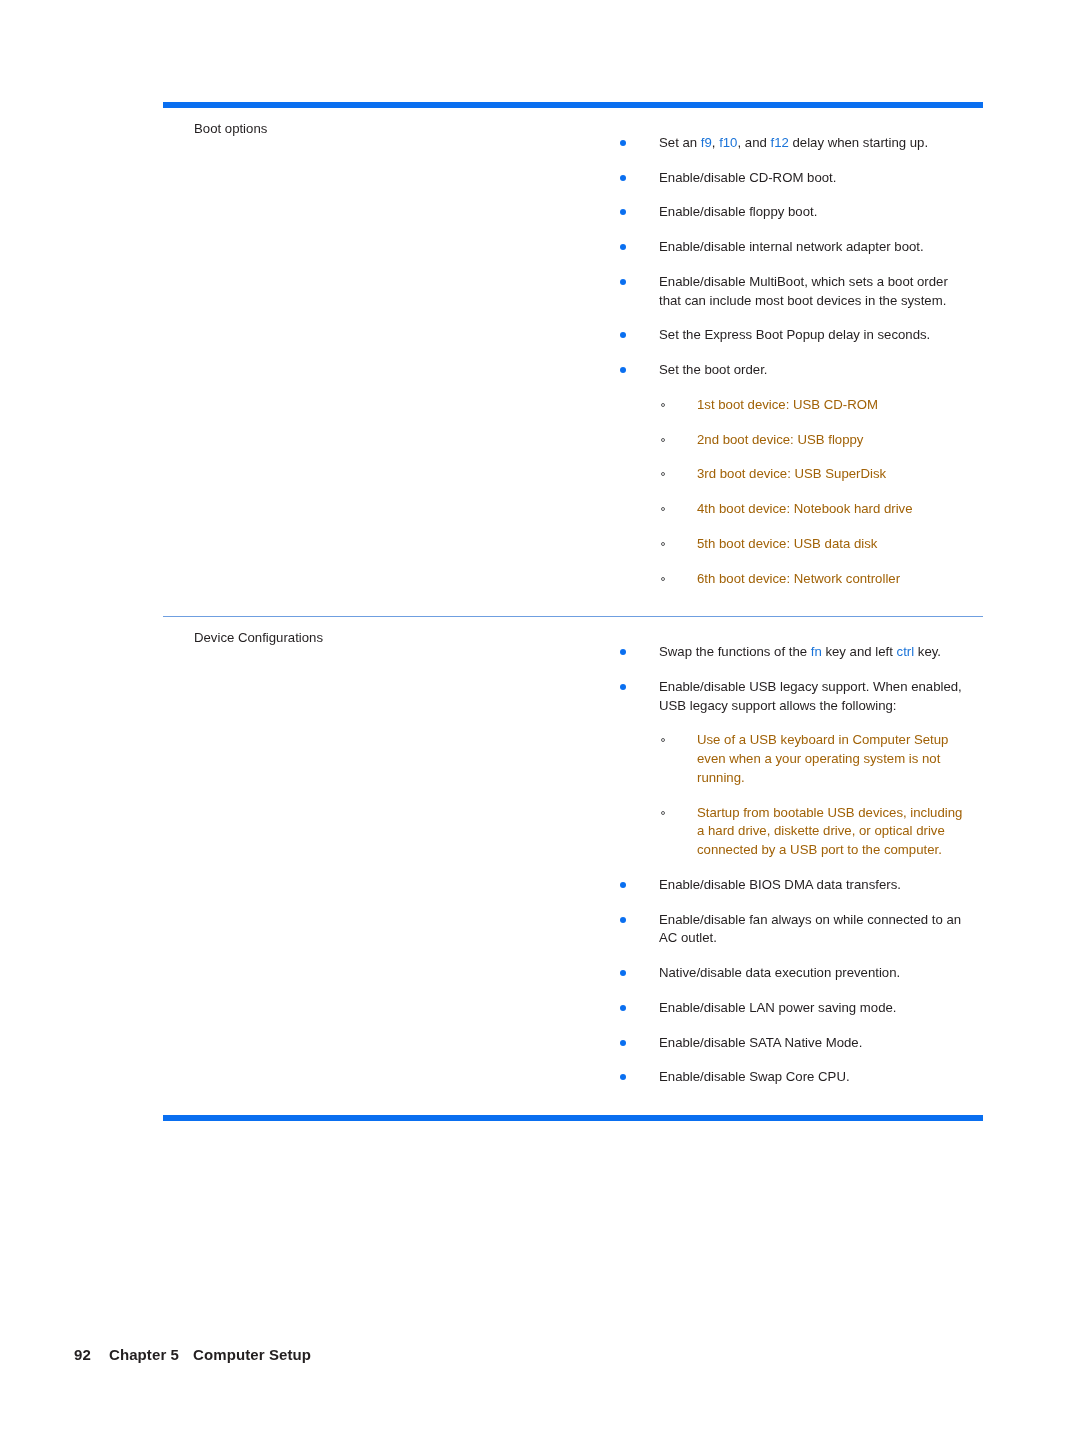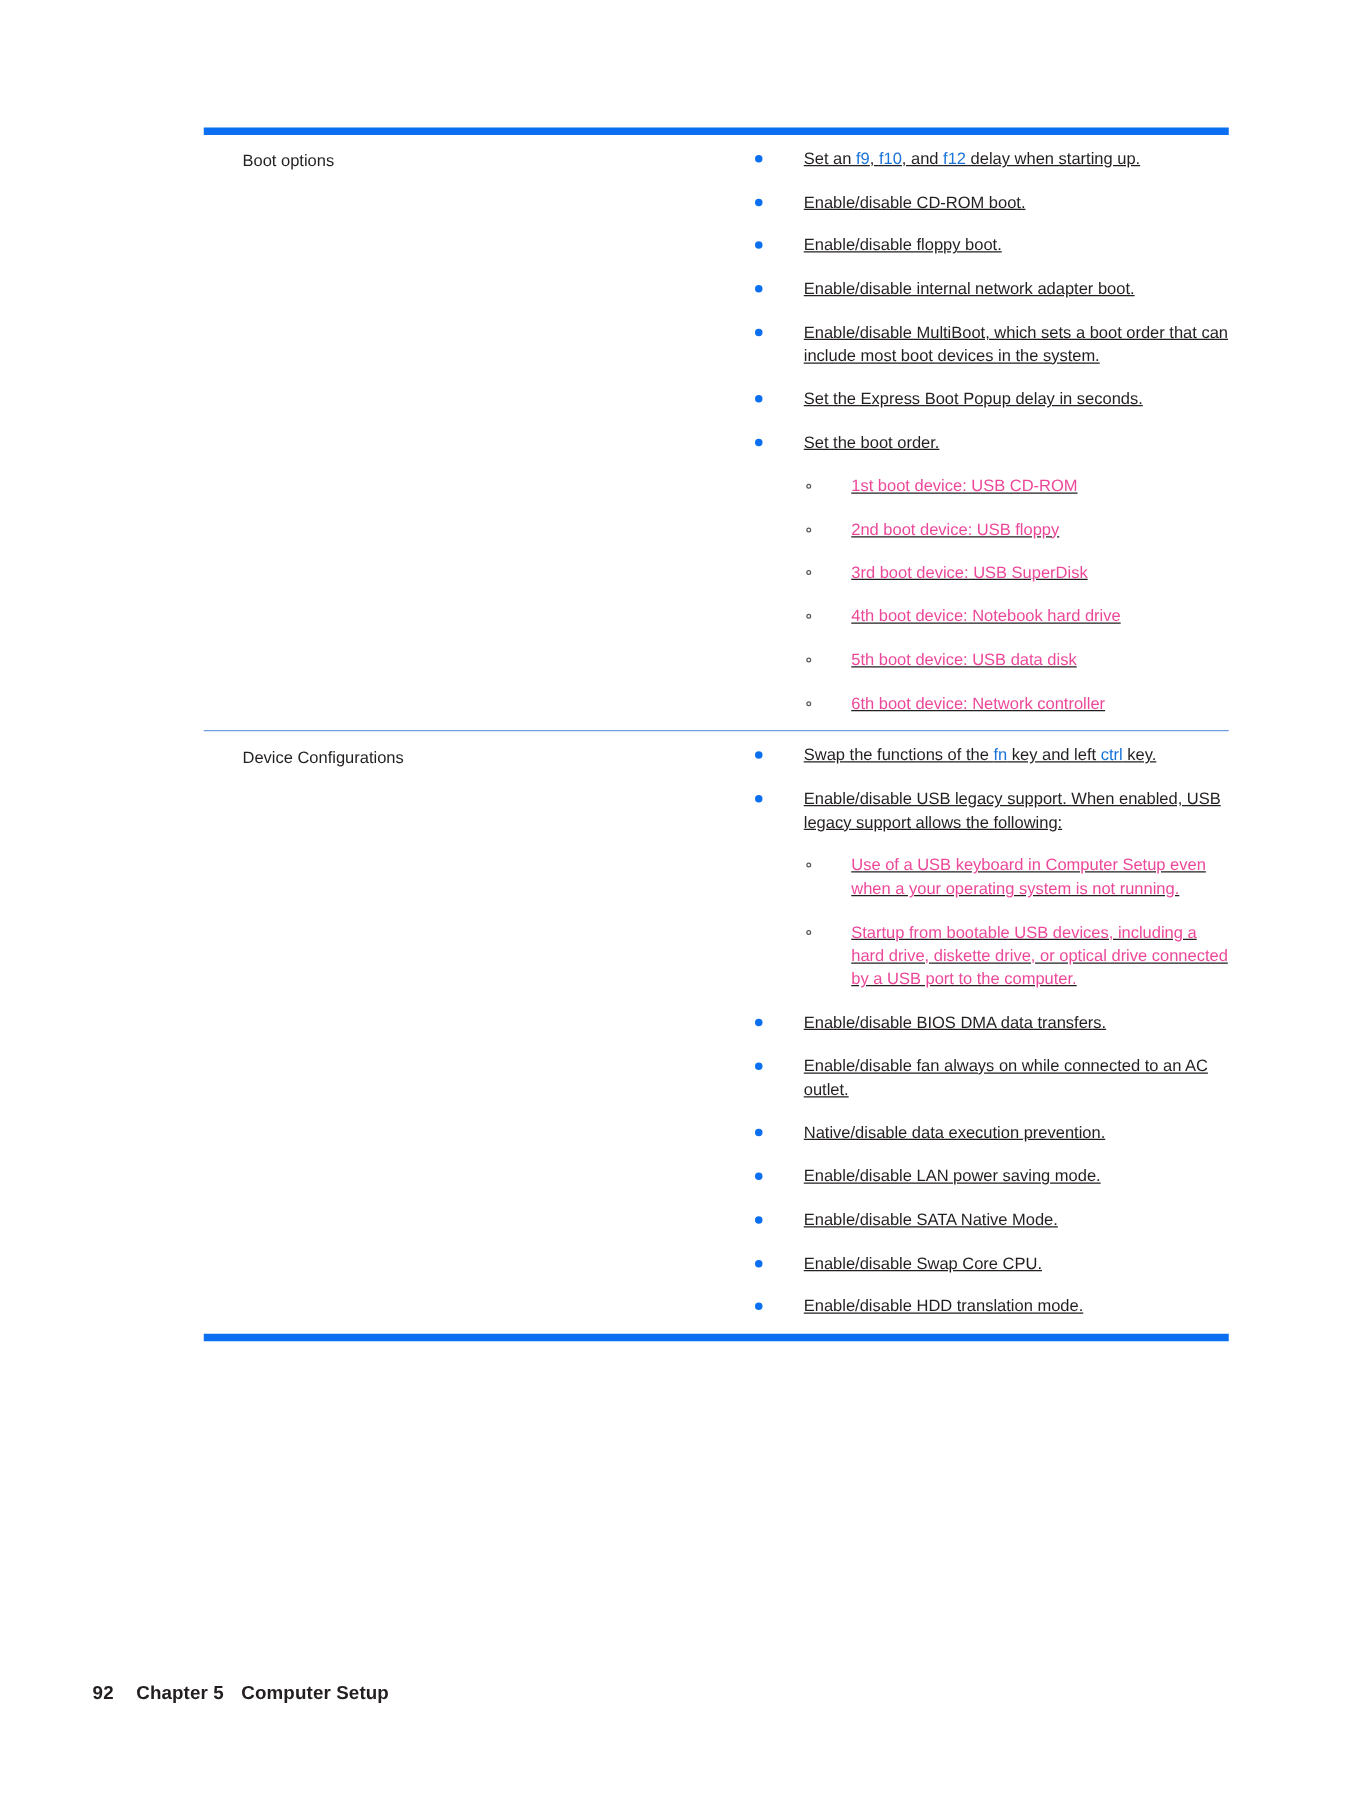--- a/index.html
+++ b/index.html
@@ -67,23 +67,22 @@
 
   .col-content {
     flex: 1 1 auto;
     box-sizing: border-box;
     padding: 10px 0 12px 0;
   }
 
   
   ul.lvl1 {
     list-style: none;
-    margin: 0;
+    margin: 16px;
     padding: 0;
-    text-decoration: underline;
   }
   ul.lvl1 > li {
     position: relative;
     padding-left: 46px;
     margin: 0 0 16px 0;
     font-size: 13.2px;
     line-height: 1.42;
     color: #231f20;
     max-width: 400px;
   }
@@ -104,21 +103,21 @@
     list-style: none;
     margin: 16px 0 0 0;
     padding: 0;
   }
   ul.lvl2 > li {
     position: relative;
     padding-left: 38px;
     margin: 0 0 16px 0;
     font-size: 13.2px;
     line-height: 1.42;
-    color: #ec4899;
+    color: #a16207;
     max-width: 380px;
   }
   ul.lvl2 > li:last-child {
     margin-bottom: 0;
   }
   ul.lvl2 > li > .marker-circle {
     position: absolute;
     left: 2px;
     top: 7px;
     width: 4px;
@@ -197,21 +196,20 @@
                   <li><span class="marker-circle"></span><span>Use of a USB keyboard in Computer Setup even when a your operating system is not running.</span></li>
                   <li><span class="marker-circle"></span><span>Startup from bootable USB devices, including a hard drive, diskette drive, or optical drive connected by a USB port to the computer.</span></li>
                 </ul>
               </div></li>
             <li><span class="marker-disc"></span><span>Enable/disable BIOS DMA data transfers.</span></li>
             <li><span class="marker-disc"></span><span>Enable/disable fan always on while connected to an AC outlet.</span></li>
             <li><span class="marker-disc"></span><span>Native/disable data execution prevention.</span></li>
             <li><span class="marker-disc"></span><span>Enable/disable LAN power saving mode.</span></li>
             <li><span class="marker-disc"></span><span>Enable/disable SATA Native Mode.</span></li>
             <li><span class="marker-disc"></span><span>Enable/disable Swap Core CPU.</span></li>
-            <li><span class="marker-disc"></span><span>Enable/disable HDD translation mode.</span></li>
           </ul>
       </div>
     </div>
 
     <div class="rule-bottom"></div>
 
   </div>
 
   <div class="footer">
     <span class="pg">92</span><span class="chap">Chapter 5</span><span>Computer Setup</span>

